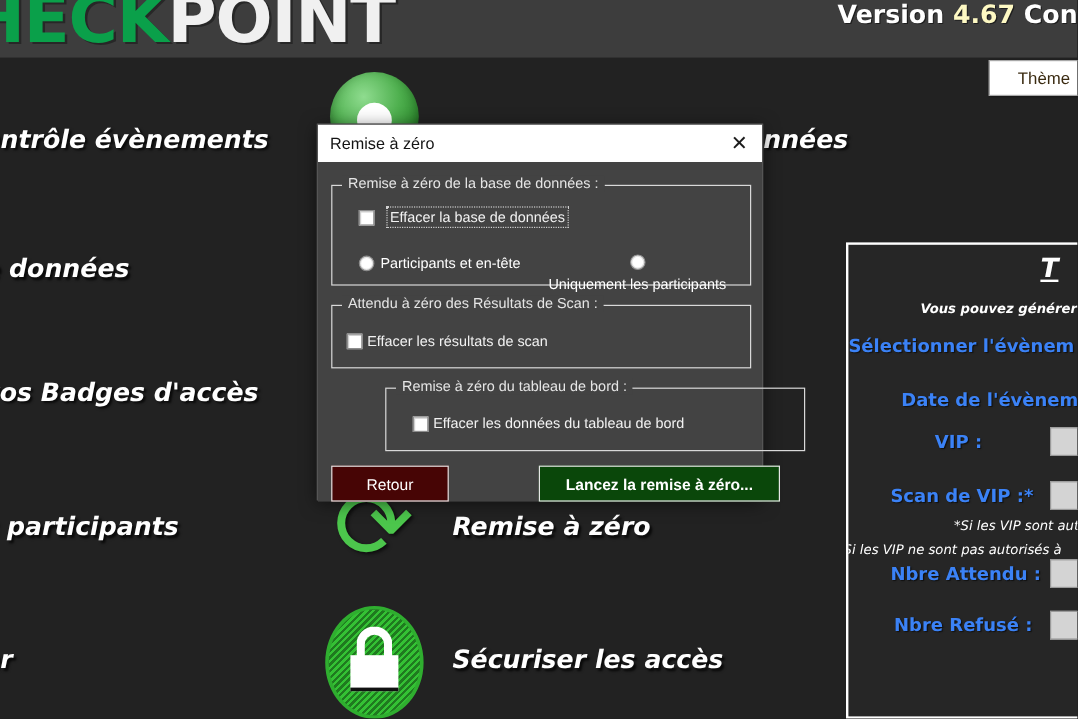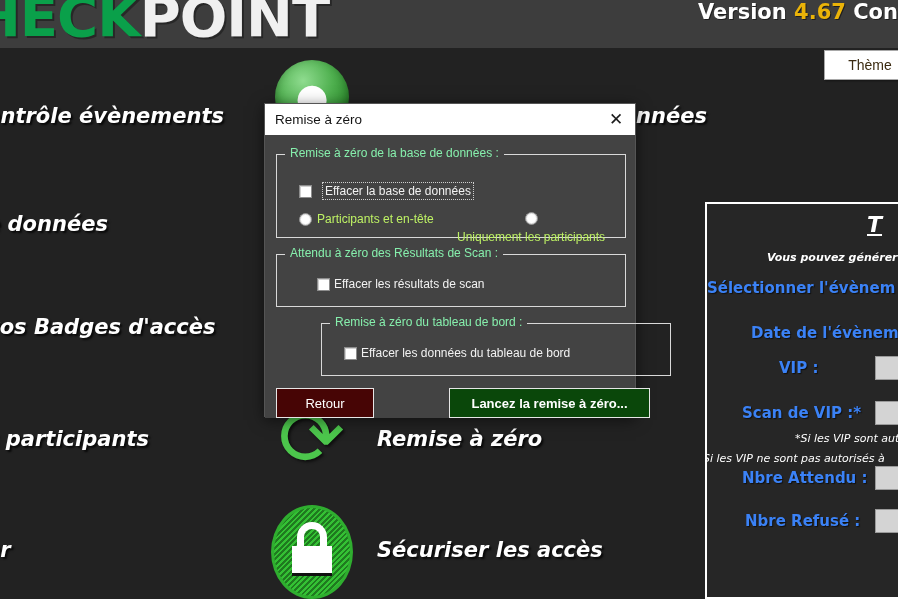--- a/index.html
+++ b/index.html
@@ -41,21 +41,21 @@
   .version {
     position: absolute;
     right: 0px; top: 0px;
     font-family: "DejaVu Sans", sans-serif;
     font-weight: bold;
     font-size: 21px;
     white-space: nowrap;
     color: #ffffff;
     text-shadow: 1px 1px 0 rgba(0,0,0,0.5);
   }
-  .version .vnum { color: #eab308; }
+  .version .vnum { color: #fef9c3; }
 
   
   .theme-btn {
     position: absolute;
     left: 824px; top: 50px;
     width: 92px; height: 30px;
     background: #ffffff;
     border: 1px solid #a8a8a8;
     color: #3a2a10;
     font-size: 14px;
@@ -213,21 +213,21 @@
 
   .groupbox {
     position: absolute;
     border: 1px solid #d9d9d9;
   }
   .gb-legend {
     position: absolute;
     top: -9px; left: 8px;
     background: #434343;
     padding: 0 5px;
-    color: #86efac;
+    color: #e5e5e5;
     font-size: 12px;
     white-space: nowrap;
     font-family: "Liberation Sans", sans-serif;
   }
 
   .chk-row {
     position: absolute;
     display: flex; align-items: center;
     gap: 4px;
   }
@@ -257,21 +257,21 @@
   }
   .radio-dot {
     width: 13px; height: 13px;
     border-radius: 50%;
     background: #ffffff;
     border: 1px solid #8d8d8d;
     box-shadow: inset 0 0 0 1px #e2e2e2;
     flex: 0 0 auto;
   }
   .radio-label {
-    color: #bef264;
+    color: #ffffff;
     font-size: 12px;
     font-family: "Liberation Sans", sans-serif;
     white-space: nowrap;
   }
 
   .dlg-btn {
     position: absolute;
     height: 30px;
     border: 1px solid #e6e6e6;
     color: #ffffff;
@@ -353,40 +353,40 @@
     <div class="dlg-titlebar">
       <div class="dlg-title">Remise à zéro</div>
       <div class="dlg-close">✕</div>
     </div>
 
     <div class="dlg-body">
 
       <div class="groupbox" style="left:11px; top:19px; width:350px; height:84px;">
         <div class="gb-legend">Remise à zéro de la base de données :</div>
 
-        <div class="chk-row" style="left:22px; top:29px;gap:12px;">
+        <div class="chk-row" style="left:22px; top:19px;gap:12px;">
           <span class="chk-box"></span>
           <span class="chk-label focus">Effacer la base de données</span>
         </div>
 
         <div class="radio-row" style="left:22px; top:57px;">
           <span class="radio-dot"></span>
           <span class="radio-label">Participants et en-tête</span>
         </div>
 
         <div class="radio-row" style="left:180px; top:57px;flex-direction:column;">
           <span class="radio-dot"></span>
           <span class="radio-label">Uniquement les participants</span>
         </div>
       </div>
 
       <div class="groupbox" style="left:11px; top:119px; width:350px; height:53px;">
         <div class="gb-legend">Attendu à zéro des Résultats de Scan :</div>
 
-        <div class="chk-row" style="left:40px; top:22px;">
+        <div class="chk-row" style="left:12px; top:22px;">
           <span class="chk-box"></span>
           <span class="chk-label">Effacer les résultats de scan</span>
         </div>
       </div>
 
       <div class="groupbox" style="left:11px; top:188px; width:350px; height:53px;margin-left:45px;">
         <div class="gb-legend">Remise à zéro du tableau de bord :</div>
 
         <div class="chk-row" style="left:22px; top:22px;">
           <span class="chk-box"></span>

